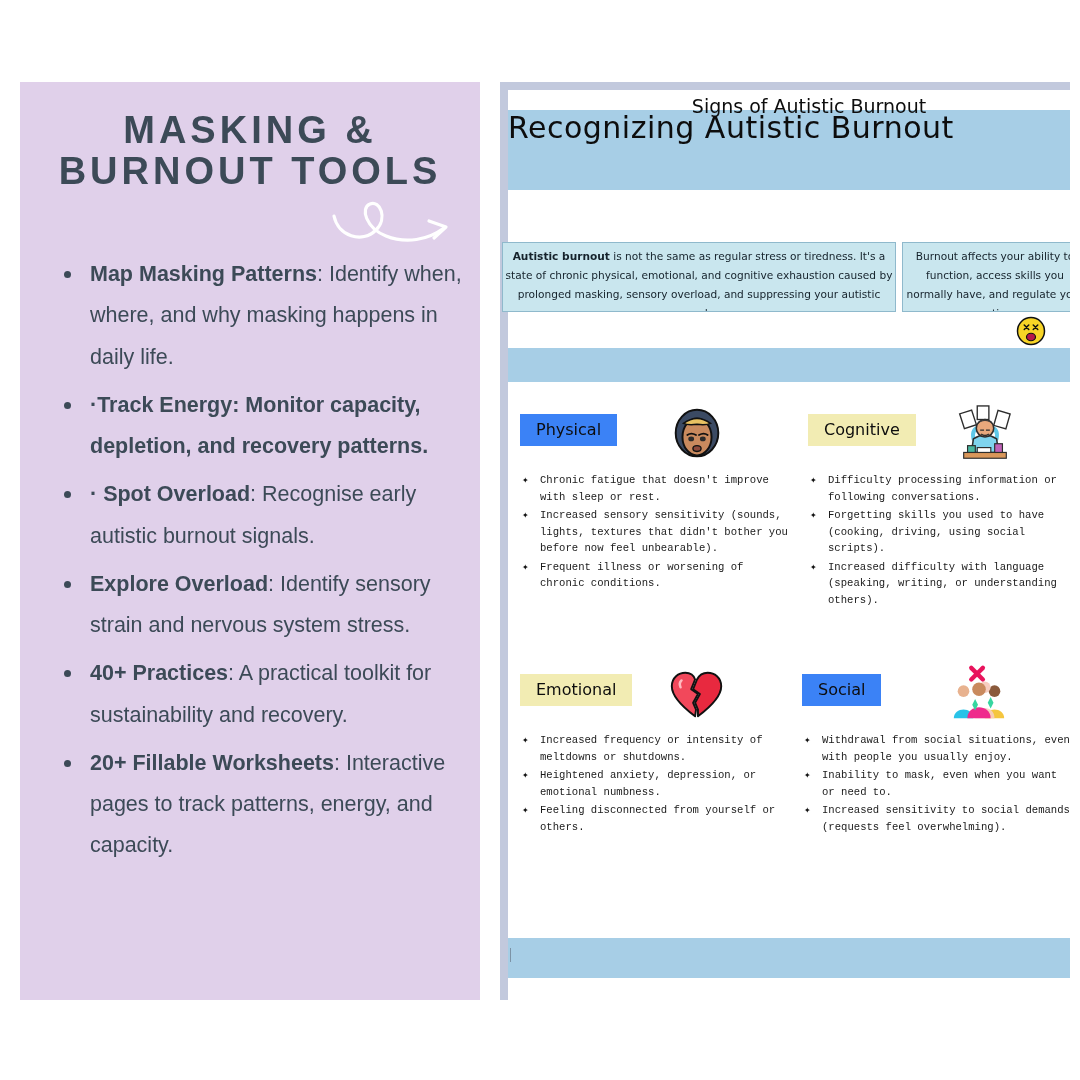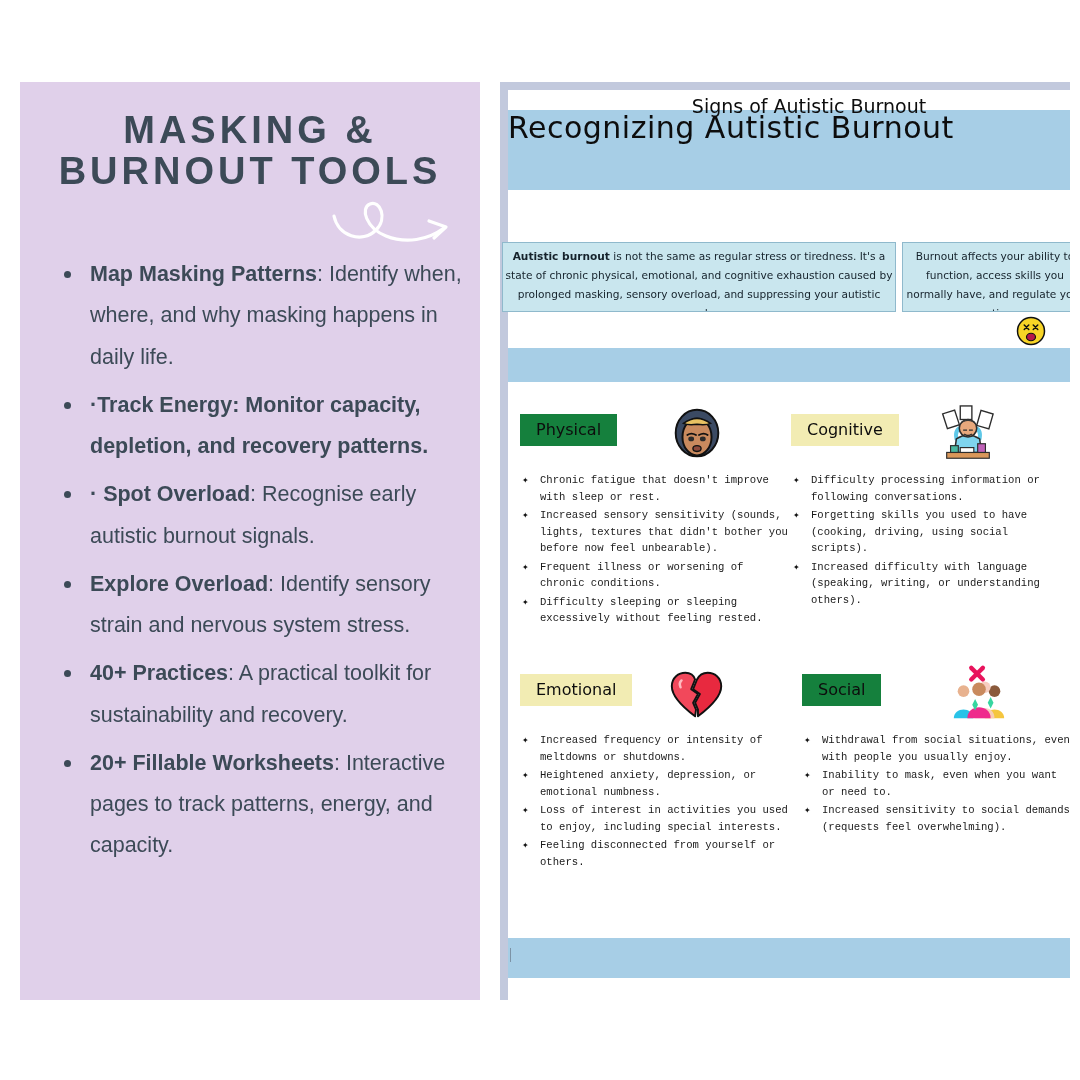--- a/index.html
+++ b/index.html
@@ -106,33 +106,33 @@
     font-family:"DejaVu Sans", sans-serif;
     padding-left:40px;
   }
   #dizzy-face{
     position:absolute;left:508px;top:226px;
     width:30px;height:30px;
   }
 
   .quadrant{position:absolute;width:272px;}
   #quad-physical {left:8px;  top:312px;}
-  #quad-cognitive{left:279px;top:312px;}
+  #quad-cognitive{left:296px;top:312px;}
   #quad-emotional{left:8px;  top:572px;}
   #quad-social   {left:290px;top:572px;}
 
   .quad-head{position:relative;height:70px;}
   .quad-chip{
     position:absolute;left:4px;top:12px;
     padding:6px 16px 7px 16px;
     font-size:16px;
     color:#0d0d0d;
     font-family:"DejaVu Sans", sans-serif;
   }
-  .chip-blue{background:#15803d;}
+  .chip-blue{background:#3b82f6;}
   .chip-yellow{background:#f2ecb3;}
   .quad-emoji{
     position:absolute;left:150px;top:2px;
     width:62px;height:62px;
   }
   .quad-list{
     list-style:none;margin:0;padding:0;
     position:relative;
   }
   .quad-list li{
@@ -218,21 +218,20 @@
           <path d="M34 32 Q39 29 43 32" fill="none" stroke="#111" stroke-width="1.8" stroke-linecap="round"></path>
           <ellipse cx="26" cy="36" rx="3" ry="2.4" fill="#2b2b2b"></ellipse>
           <ellipse cx="38" cy="36" rx="3" ry="2.4" fill="#2b2b2b"></ellipse>
           <ellipse cx="32" cy="46" rx="4.2" ry="3" fill="#8c4a3c" stroke="#111" stroke-width="1.4"></ellipse>
         </svg>
       </div>
       <ul class="quad-list">
         <li>Chronic fatigue that doesn't improve with sleep or rest.</li>
         <li>Increased sensory sensitivity (sounds, lights, textures that didn't bother you before now feel unbearable).</li>
         <li>Frequent illness or worsening of chronic conditions.</li>
-        <li>Difficulty sleeping or sleeping excessively without feeling rested.</li>
       </ul>
     </div>
 
     <div class="quadrant" id="quad-cognitive">
       <div class="quad-head">
         <span class="quad-chip chip-yellow">Cognitive</span>
         <svg class="quad-emoji" viewBox="0 0 64 64">
           <g stroke="#2d2d2d" stroke-width="1.4" fill="#fff">
             <rect x="8" y="8" width="13" height="16" transform="rotate(-18 14 16)"></rect>
             <rect x="43" y="8" width="13" height="16" transform="rotate(16 49 16)"></rect>
@@ -263,21 +262,20 @@
         <span class="quad-chip chip-yellow">Emotional</span>
         <svg class="quad-emoji" viewBox="0 0 64 64">
           <path d="M30 54 C14 42, 6 32, 6 23 C6 14, 13 9, 20 9 C25 9, 29 12, 30 16 L26 26 L33 31 L28 40 L31 47 Z" fill="#f2485b" stroke="#111" stroke-width="2" stroke-linejoin="round"></path>
           <path d="M33 54 C49 42, 57 32, 57 23 C57 14, 50 9, 43 9 C38 9, 34 12, 32 16 L28 26 L35 31 L30 40 L33 47 Z" fill="#e8293f" stroke="#111" stroke-width="2" stroke-linejoin="round"></path>
           <path d="M16 17 Q13 20 15 24" fill="none" stroke="#ffb9bf" stroke-width="2.6" stroke-linecap="round"></path>
         </svg>
       </div>
       <ul class="quad-list">
         <li>Increased frequency or intensity of meltdowns or shutdowns.</li>
         <li>Heightened anxiety, depression, or emotional numbness.</li>
-        <li>Loss of interest in activities you used to enjoy, including special interests.</li>
         <li>Feeling disconnected from yourself or others.</li>
       </ul>
     </div>
 
     <div class="quadrant" id="quad-social">
       <div class="quad-head">
         <span class="quad-chip chip-blue">Social</span>
         <svg class="quad-emoji" viewBox="0 0 64 64">
           <g stroke="#e8135c" stroke-width="4.5" stroke-linecap="round">
             <path d="M24 4 L36 16"></path>

